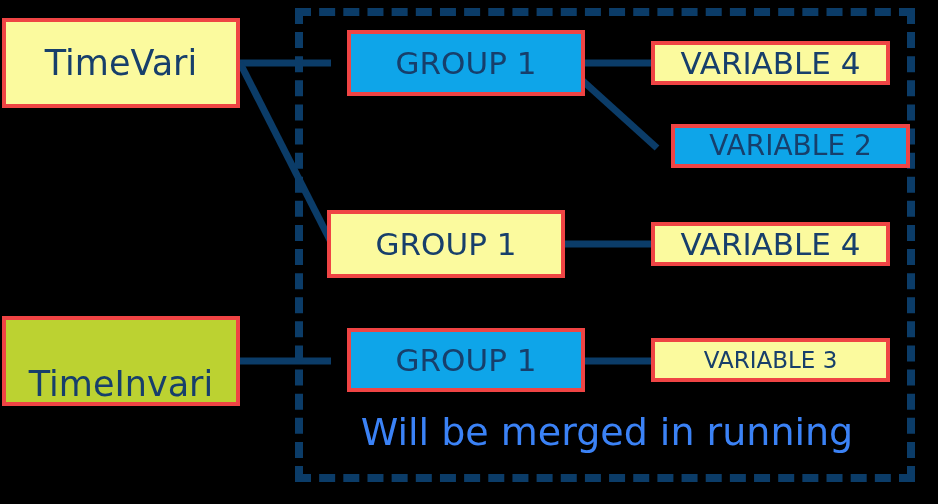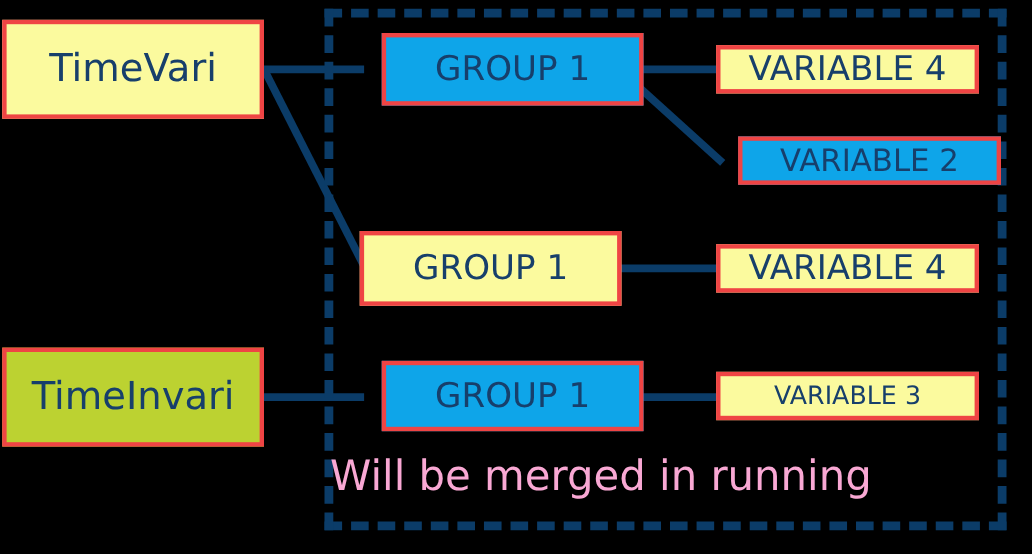--- a/index.html
+++ b/index.html
@@ -34,21 +34,21 @@
     color: #0b3c68;
     line-height: 1;
     white-space: nowrap;
   }
   .node-label {
     display: block;
     color: #173f6b;
   }
   .fill-yellow { background: #fbfa9e; }
   .fill-blue   { background: #0ea5e9; margin-left: 20px; }
-  .fill-green  { background: #bcd231; }
+  .fill-green  { background: #bcd231; align-items: flex-end; }
 
   
   #node-timevari {
     left: 2px; top: 18px; width: 238px; height: 90px;
     font-size: 35px;
   }
   #node-timeinvari {
     left: 2px; top: 316px; width: 238px; height: 90px;
     font-size: 35px;
   }
@@ -97,22 +97,23 @@
     border: 8px dashed #0b3c68;
     background: transparent;
     pointer-events: none;
   }
 
   #merge-caption {
     position: absolute;
     left: 300px;
     top: 413px;
     width: 614px;
+    text-align: center;
     font-size: 38px;
-    color: #f9a8d4;
+    color: #3b82f6;
     line-height: 1;
     white-space: nowrap;
   }
 </style>
 </head>
 <body>
 
 <div id="stage">
 
   <svg class="layer" viewBox="0 0 938 504" xmlns="http://www.w3.org/2000/svg">

